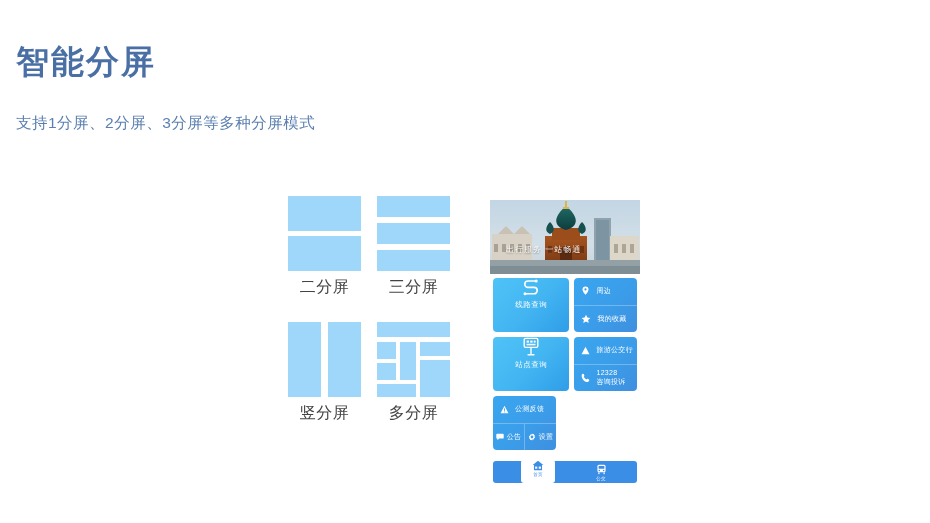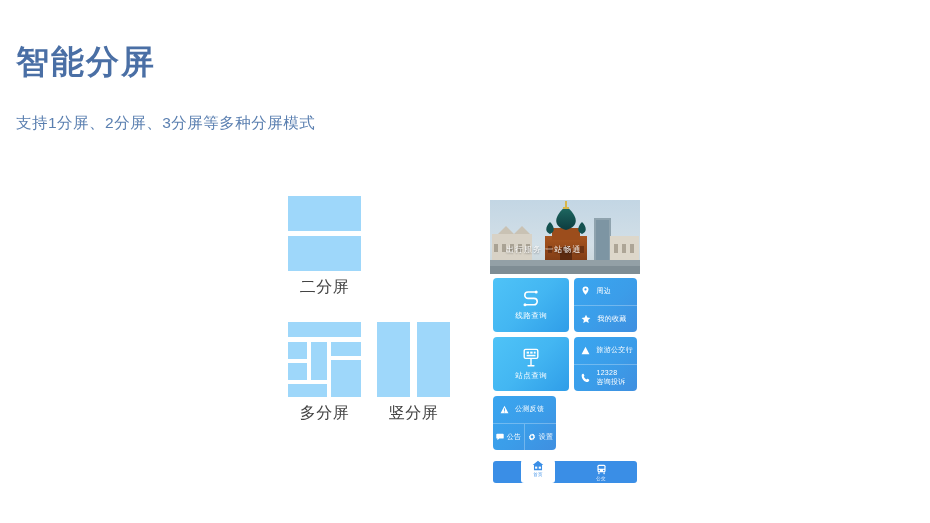--- a/index.html
+++ b/index.html
@@ -162,21 +162,21 @@
     border-radius: 4px;
     position: relative;
     overflow: hidden;
   }
   .tile-left {
     width: 77px;
     background: linear-gradient(135deg, #4fc3f7 0%, #43b6f2 50%, #2f9de8 100%);
     display: flex;
     flex-direction: column;
     align-items: center;
-    justify-content: center;
+    justify-content: flex-start;
   }
   .tile-right {
     width: 63px;
     background: linear-gradient(135deg, #3aa6f0 0%, #3b9de9 55%, #3f8fe0 100%);
     display: flex;
     flex-direction: column;
   }
   .tile-label {
     font-size: 7.5px;
     color: #ffffff;
@@ -273,44 +273,52 @@
   <div class="splits">
 
     <div class="split-row">
       <div class="split-cell">
         <div class="split-box s-two">
           <span class="blk b1"></span>
           <span class="blk b2"></span>
         </div>
         <div class="split-caption">二分屏</div>
       </div>
+      <div class="split-cell">
+        <div class="split-box s-three">
+          <span class="blk b1"></span>
+          <span class="blk b2"></span>
+          <span class="blk b3"></span>
+        </div>
+        <div class="split-caption">三分屏</div>
+      </div>
     </div>
 
     <div class="split-row">
     </div>
 
     <div class="split-row">
+      <div class="split-cell">
+        <div class="split-box s-vert">
+          <span class="blk b1"></span>
+          <span class="blk b2"></span>
+        </div>
+        <div class="split-caption">竖分屏</div>
+      </div>
       <div class="split-cell">
         <div class="split-box s-multi">
           <span class="blk b1"></span>
           <span class="blk b2"></span>
           <span class="blk b3"></span>
           <span class="blk b4"></span>
           <span class="blk b5"></span>
           <span class="blk b6"></span>
           <span class="blk b7"></span>
         </div>
         <div class="split-caption">多分屏</div>
-      </div>
-      <div class="split-cell">
-        <div class="split-box s-vert">
-          <span class="blk b1"></span>
-          <span class="blk b2"></span>
-        </div>
-        <div class="split-caption">竖分屏</div>
       </div>
     </div>
 
   </div>
 
   <div class="phone">
 
     <div class="banner">
       <svg width="150" height="74" viewBox="0 0 150 74">
         <defs>

